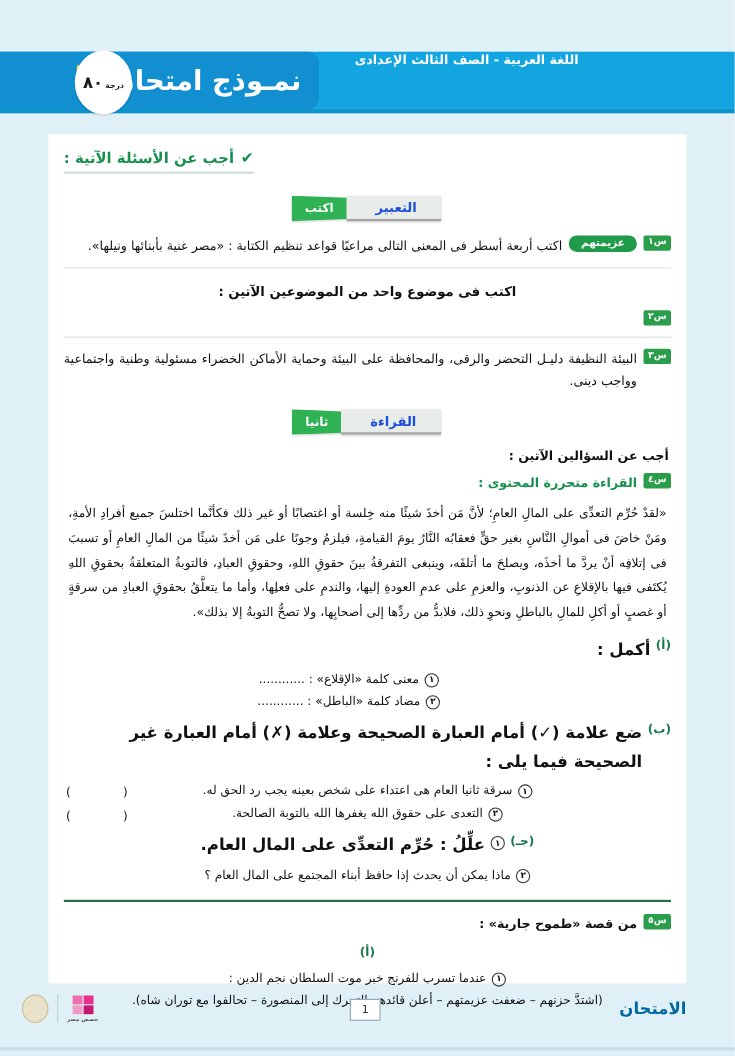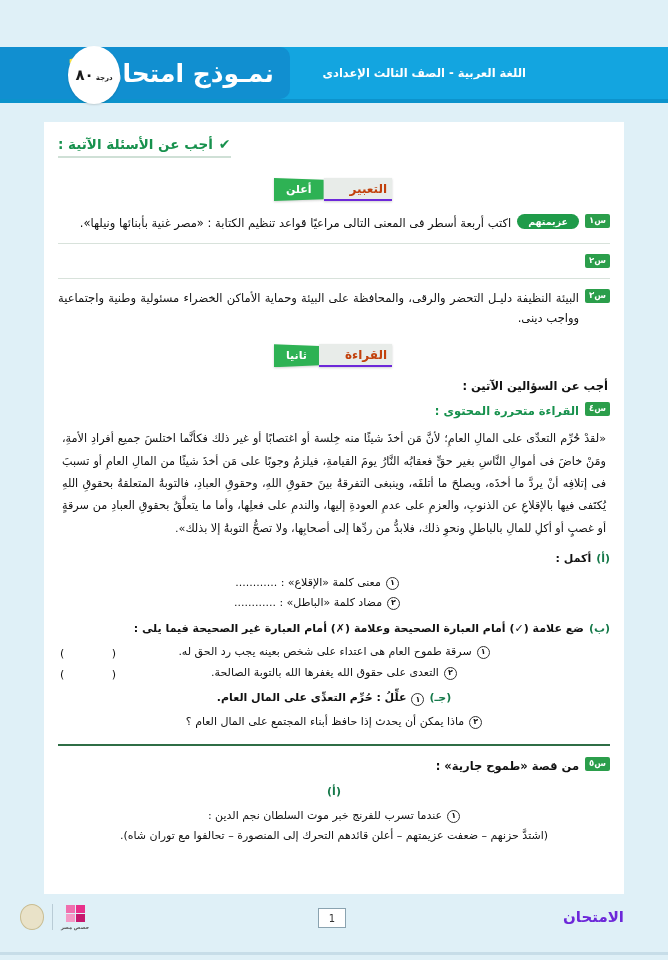--- a/index.html
+++ b/index.html
@@ -32,21 +32,21 @@
   .title-text {
     color:#ffffff; font-size:25px; font-weight:bold;
     letter-spacing:1px; white-space:nowrap;
   }
   .title-num {
     color:#fbe43d; font-size:33px; font-weight:bold; line-height:1;
     margin-top:-3px;
   }
   .subject-line {
     position:absolute; top:47px; left:290px; width:250px; height:52px;
-    display:flex; align-items:center; justify-content:flex-start;
+    display:flex; justify-content:flex-start;
     padding-right:14px;
   }
   .subject-text {
     color:#ffffff; font-size:11.5px; font-weight:bold; white-space:nowrap;
   }
   .grade-badge {
     position:absolute; top:46px; left:68px; width:52px; height:58px;
     background:#ffffff; border-radius:50%;
     display:flex; align-items:center; justify-content:center;
     box-shadow:0 1px 2px rgba(0,0,0,.15);
@@ -84,25 +84,25 @@
   }
   .ribbon-order {
     background:#2eb254; color:#ffffff;
     font-size:11px; font-weight:bold;
     display:flex; align-items:center; justify-content:center;
     padding:0 12px;
     clip-path:polygon(0 0,100% 8%,100% 92%,0 100%);
     margin-left:-2px;
   }
   .ribbon-name {
-    background:#e8ece9; color:#c2410c;
+    background:#e8ece9; color:#1d4ed8;
     font-size:12px; font-weight:bold;
     display:flex; align-items:center; justify-content:center;
-    padding:0 5px 0 26px;
-    border-bottom:2px solid #6d28d9;
+    padding:0 22px 0 26px;
+    border-bottom:2px solid #a3a3a3;
   }
 
   
   .q-row {
     display:flex; align-items:flex-start; gap:6px;
     justify-content:flex-start; margin-bottom:7px;
   }
   .q-tag {
     flex:0 0 auto;
     background:#2b9e4b; color:#ffffff;
@@ -146,21 +146,21 @@
 
   
   .part-row {
     display:flex; align-items:flex-start; gap:5px;
     justify-content:flex-start; margin-bottom:4px;
   }
   .part-letter {
     flex:0 0 auto; color:#16794a; font-size:11px; font-weight:bold;
     line-height:1.7;
   }
-  .part-label { font-size:11px; font-weight:bold; color:#111; line-height:1.7; }
+  .part-label { font-size:15px; font-weight:bold; color:#111; line-height:1.7; }
 
   .numbered {
     list-style:none; margin:2px 34px 2px 0;
   }
   .num-item {
     display:flex; align-items:flex-start; gap:5px;
     justify-content:flex-start;
     font-size:11px; line-height:1.85; color:#111;
   }
   .num-circle {
@@ -177,21 +177,21 @@
     font-size:11px; color:#111; letter-spacing:22px;
   }
   .ctr { text-align:center; }
 
   
   .footer {
     position:absolute; top:900px; left:0; width:668px; height:48px;
   }
   .footer-brand {
     position:absolute; right:44px; top:8px;
-    color:#6d28d9; font-size:15px; font-weight:bold;
+    color:#0369a1; font-size:15px; font-weight:bold;
   }
   .page-box {
     position:absolute; left:318px; top:8px;
     width:28px; height:20px;
     border:1px solid #8aa3b0; background:#ffffff;
     display:flex; align-items:center; justify-content:center;
     font-size:10px; color:#333;
   }
   .footer-logos {
     position:absolute; left:20px; top:4px;
@@ -240,32 +240,33 @@
   <div class="paper-inner">
 
     <div class="main-heading">
       <span class="check-icon">✔</span>
       <span class="main-heading-text">أجب عن الأسئلة الآتية :</span>
     </div>
 
     <div class="ribbon-wrap">
       <div class="ribbon">
         <div class="ribbon-name">التعبير</div>
-        <div class="ribbon-order">أعلن</div>
+        <div class="ribbon-order">اكتب</div>
       </div>
     </div>
 
     <div class="q-row">
       <span class="q-tag">س١</span>
       <span class="pill">عزيمتهم</span>
       <span class="q-text">اكتب أربعة أسطر فى المعنى التالى مراعيًا قواعد تنظيم الكتابة : «مصر غنية بأبنائها ونيلها».</span>
     </div>
 
     <hr class="hr-soft">
 
+    <div class="sub-heading">اكتب فى موضوع واحد من الموضوعين الآتين :</div>
 
     <div class="q-row">
       <span class="q-tag">س٢</span>
     </div>
 
     <hr class="hr-soft">
 
     <div class="q-row">
       <span class="q-tag">س٣</span>
       <span class="q-text">البيئة النظيفة دليـل التحضر والرقى، والمحافظة على البيئة وحماية الأماكن الخضراء مسئولية وطنية واجتماعية وواجب دينى.</span>
@@ -303,21 +304,21 @@
     </div>
 
     <div class="part-row" style="margin-top:6px;">
       <span class="part-letter">(ب)</span>
       <span class="part-label">ضع علامة (✓) أمام العبارة الصحيحة وعلامة (✗) أمام العبارة غير الصحيحة فيما يلى :</span>
     </div>
     <div class="numbered" style="margin-right:0;">
       <div class="num-item tf-row" style="justify-content:center;">
         <span class="tf-brackets">(        )</span>
         <span class="num-circle">١</span>
-        <span>سرقة طموح العام هى اعتداء على شخص بعينه يجب رد الحق له.</span>
+        <span>سرقة ثانيا العام هى اعتداء على شخص بعينه يجب رد الحق له.</span>
       </div>
       <div class="num-item tf-row" style="justify-content:center;">
         <span class="tf-brackets">(        )</span>
         <span class="num-circle">٢</span>
         <span>التعدى على حقوق الله يغفرها الله بالتوبة الصالحة.</span>
       </div>
     </div>
 
     <div class="part-row" style="margin-top:6px;justify-content:center;">
       <span class="part-letter">(جـ)</span>

